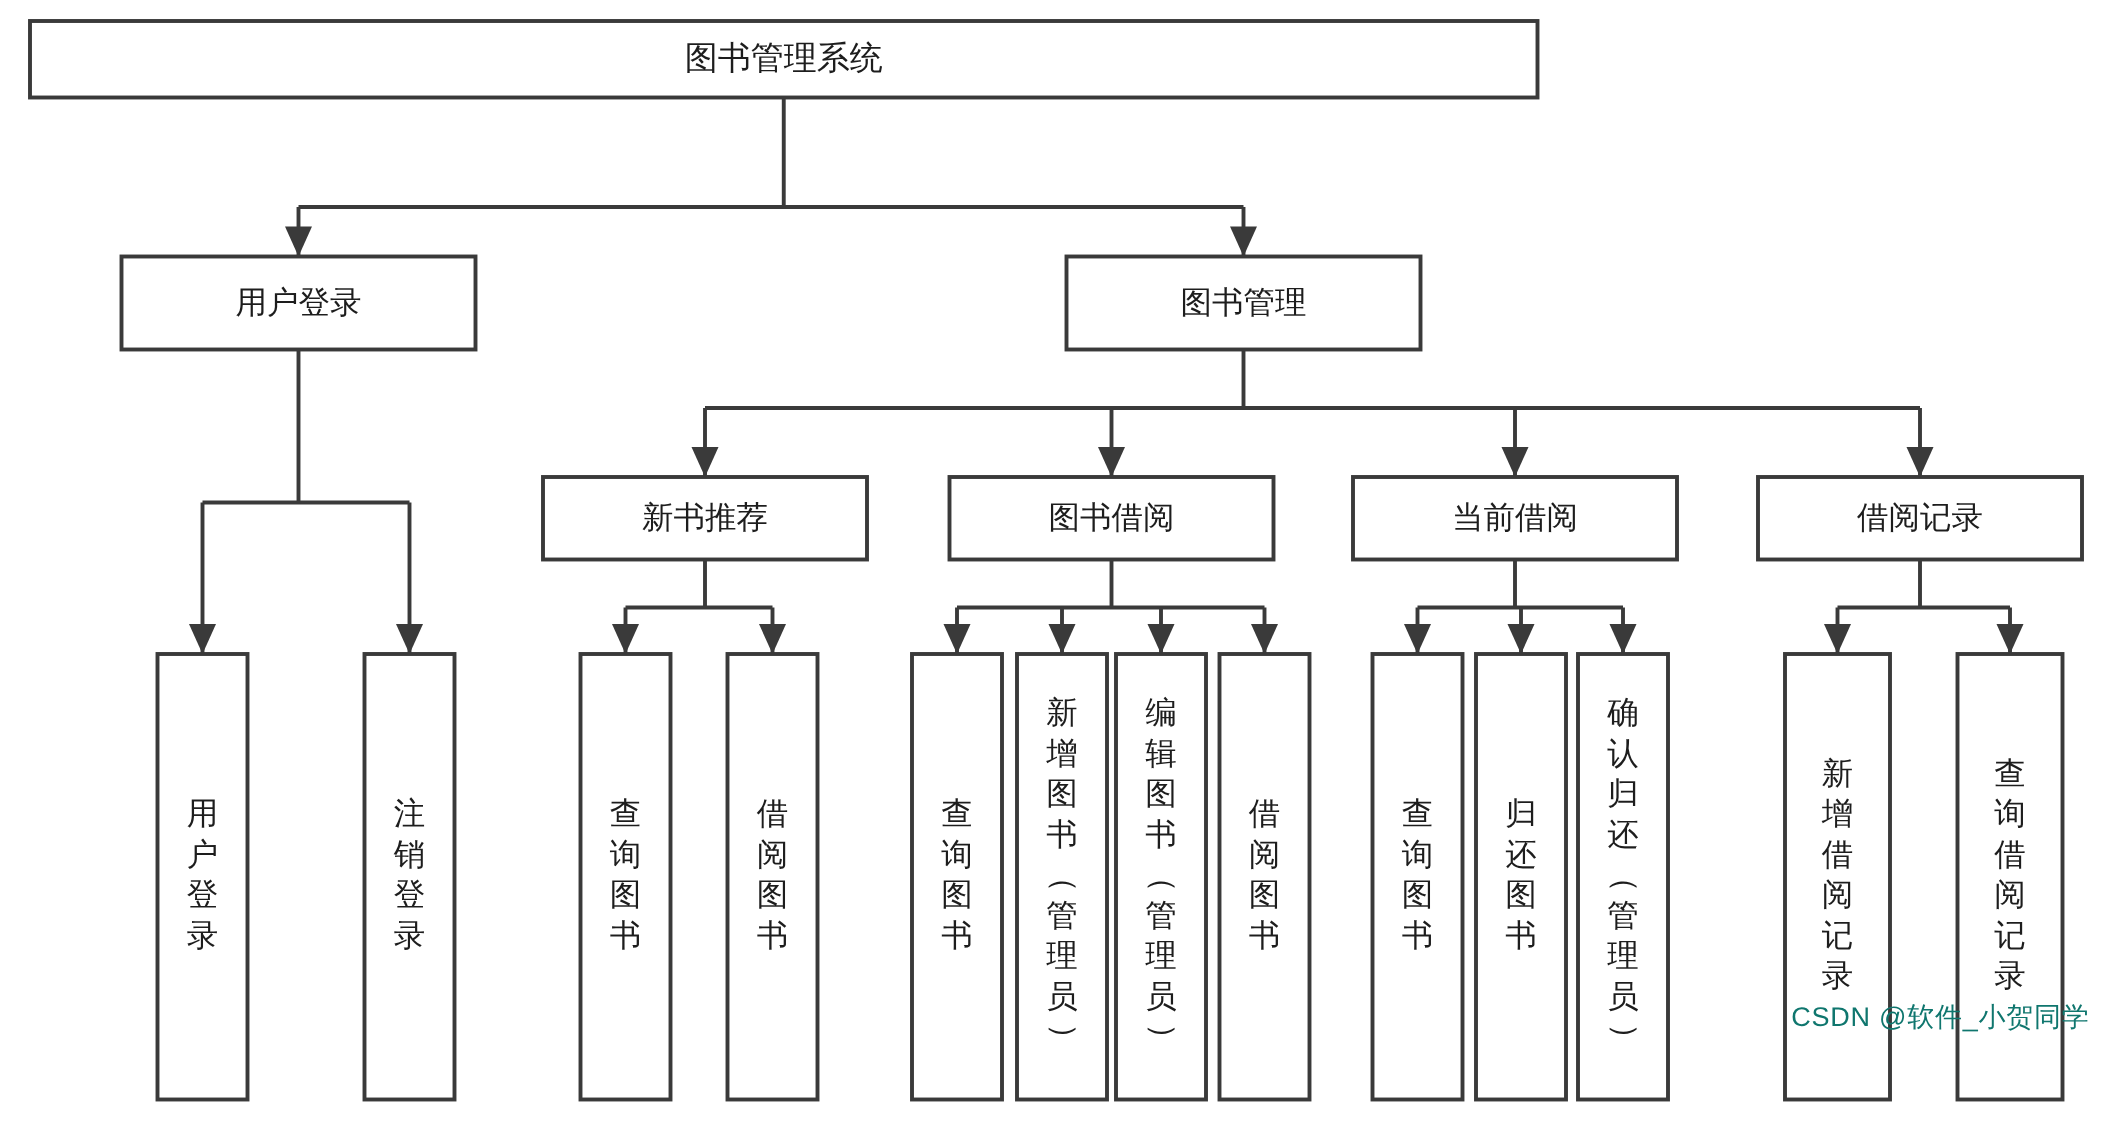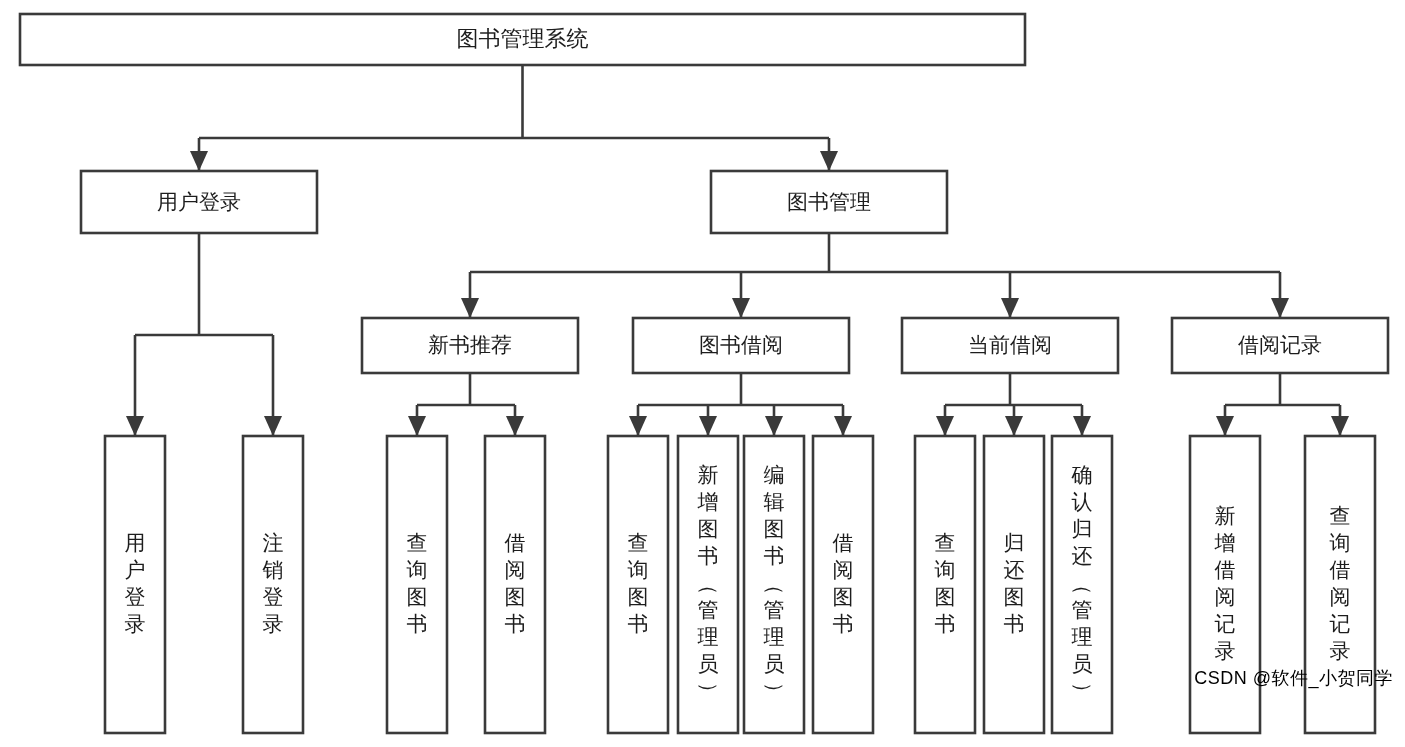--- a/index.html
+++ b/index.html
@@ -60,21 +60,21 @@
     text-anchor: middle;
     dominant-baseline: middle;
     white-space: pre;
   }
   .watermark {
     position: absolute;
     right: 12px;
     bottom: 8px;
     font-family: "Liberation Sans", "DejaVu Sans", sans-serif;
     font-size: 18px;
-    color: #000000;
+    color: #0f766e;
     letter-spacing: 0.5px;
     user-select: none;
     white-space: pre;
   }
 </style>
 </head>
 <body>
 
 <div id="diagram-root">
   <svg class="diagram-canvas" viewBox="0 0 1405 747">

